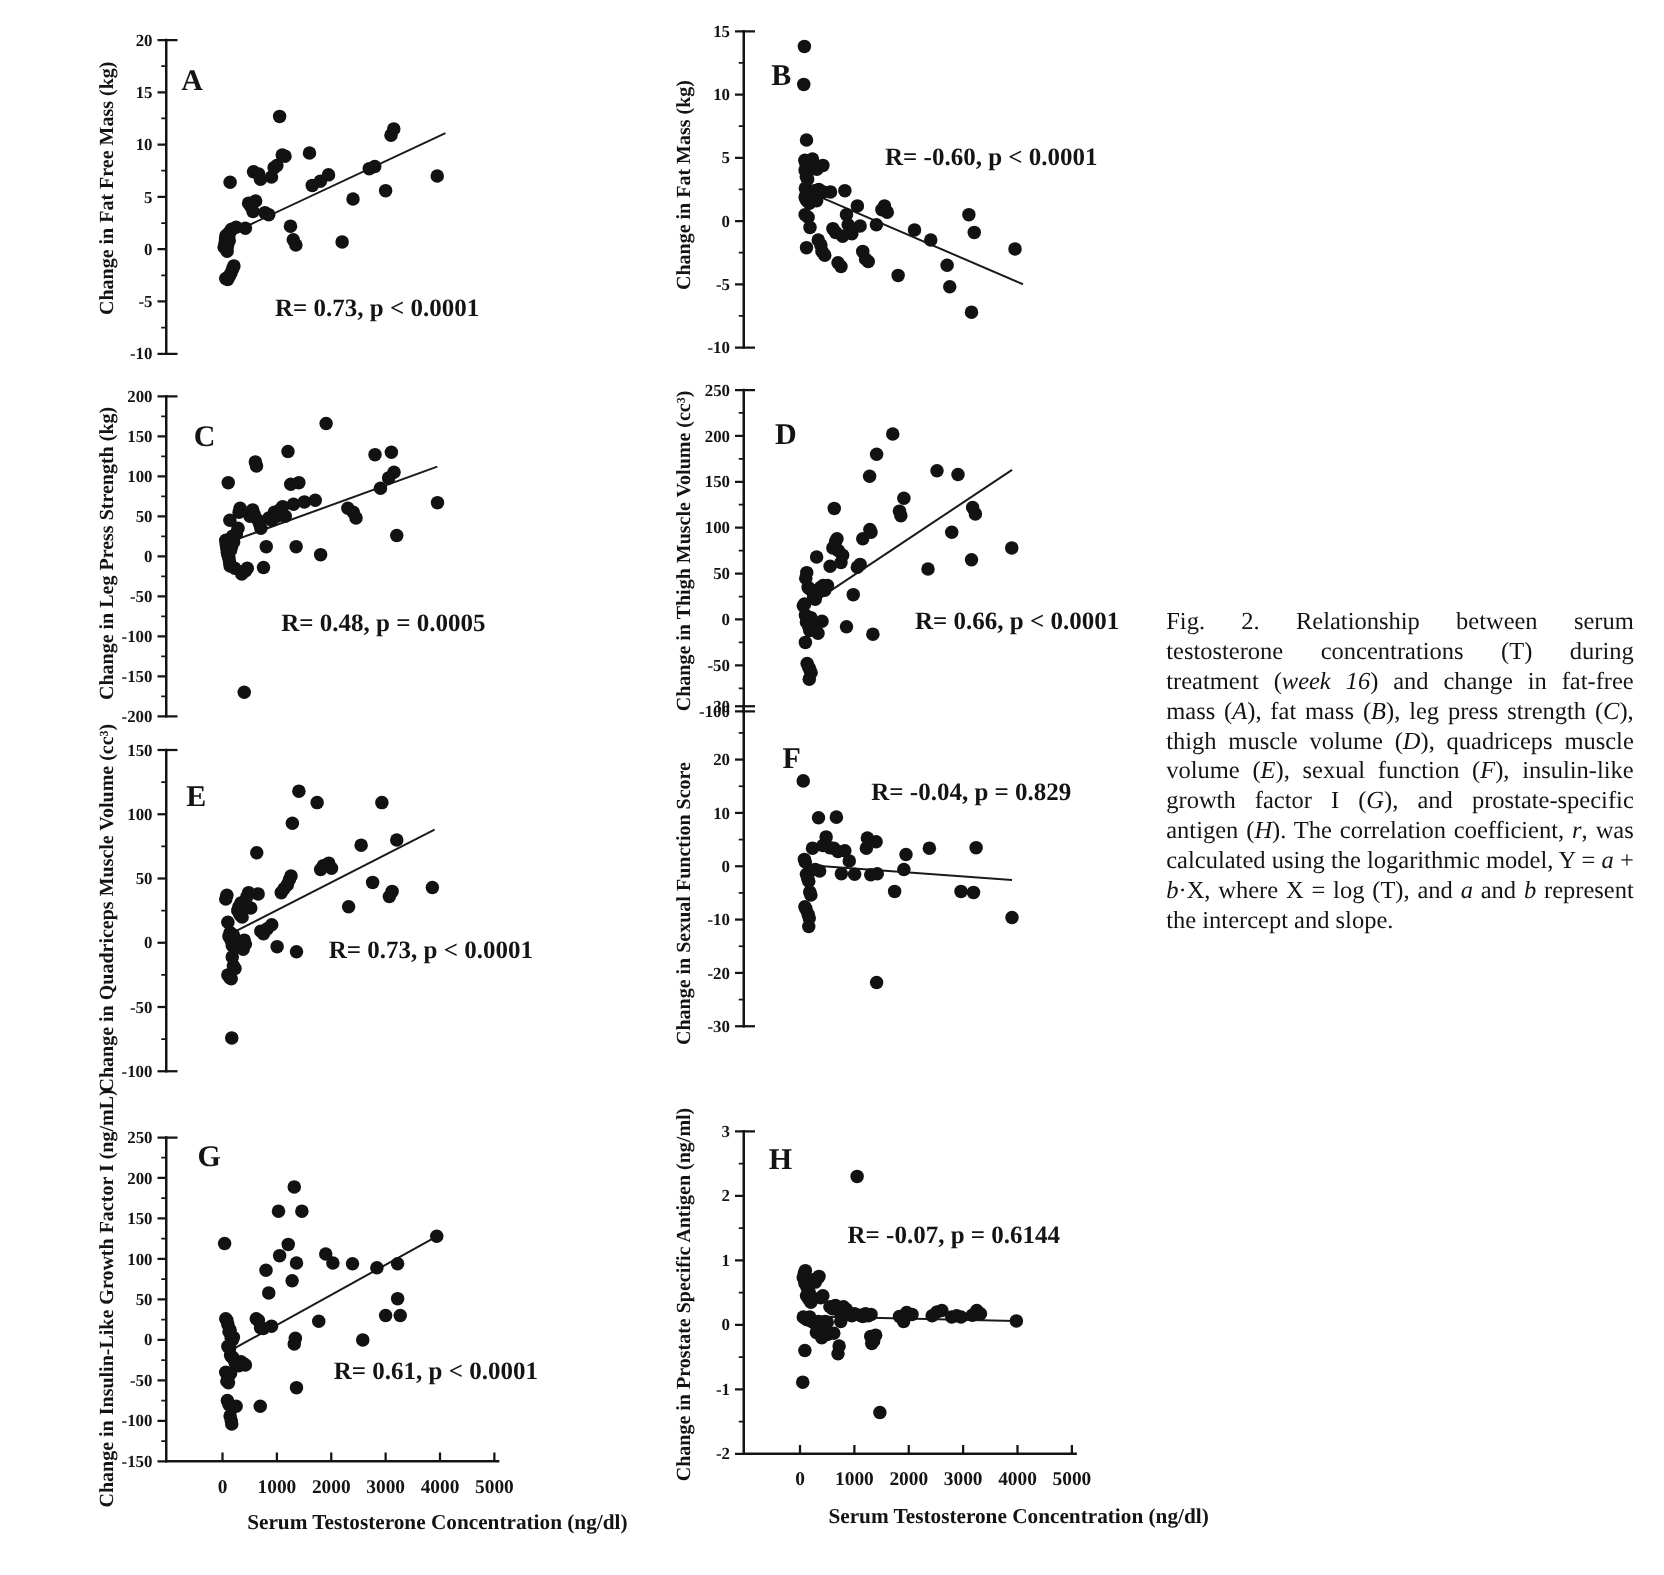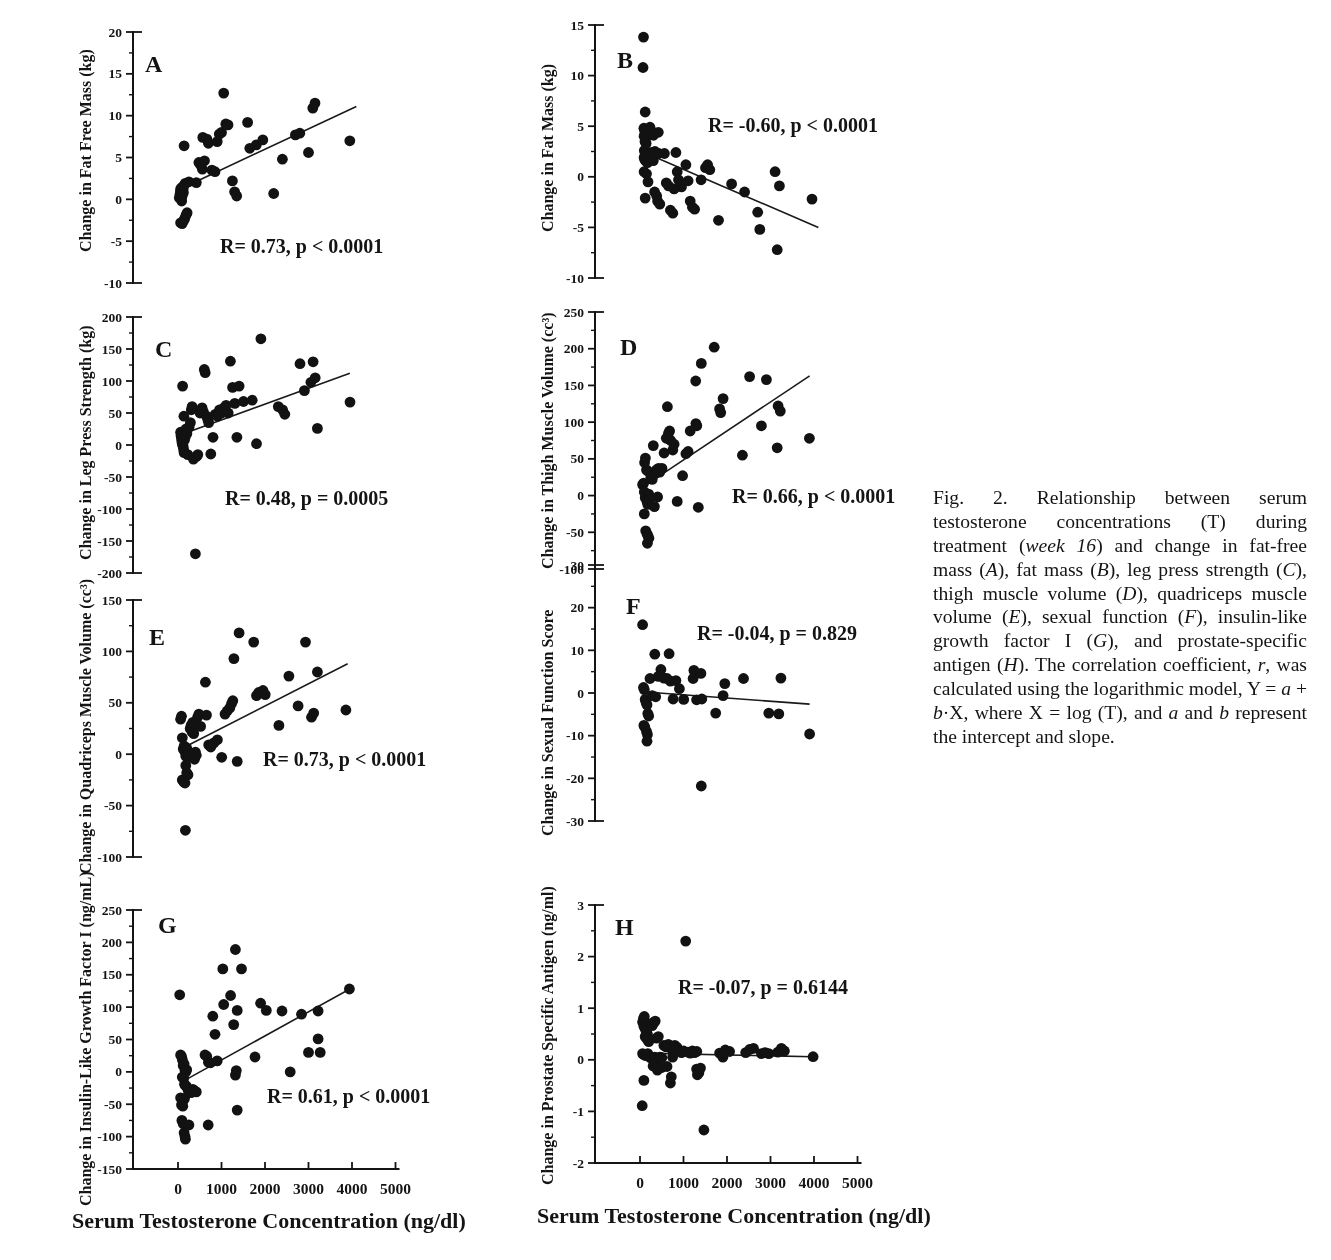--- a/index.html
+++ b/index.html
@@ -9,21 +9,21 @@
   .panel{position:absolute;text-decoration:underline;}
   svg{display:block;}
   svg text{font-family:"Liberation Serif",serif;fill:#141414;}
   .tickLbl{font-size:13.5px;font-weight:bold;}
   .xtickLbl{font-size:15.5px;font-weight:bold;}
   .letter{font-size:24px;font-weight:bold;}
   .ann{font-size:20px;font-weight:bold;}
   .ylab{position:absolute;writing-mode:vertical-rl;transform:rotate(180deg);
         display:flex;align-items:center;justify-content:center;
         font-weight:bold;font-size:16px;white-space:nowrap;width:24px;}
-  .xtitle{position:absolute;font-weight:bold;font-size:22px;text-align:left;}
+  .xtitle{position:absolute;font-weight:bold;font-size:17px;text-align:right;}
   .caption{position:absolute;left:933px;top:486px;width:374px;
            font-size:19.6px;line-height:1.22;text-align:justify;}
 </style>
 </head>
 <body>
 
 <div class="fig">
   <div id="panels">
       <div class="panel" style="left: 60px; top: 10px; width: 460px; height: 292px;">
         <svg width="460" height="292" viewBox="0 0 460 292">

